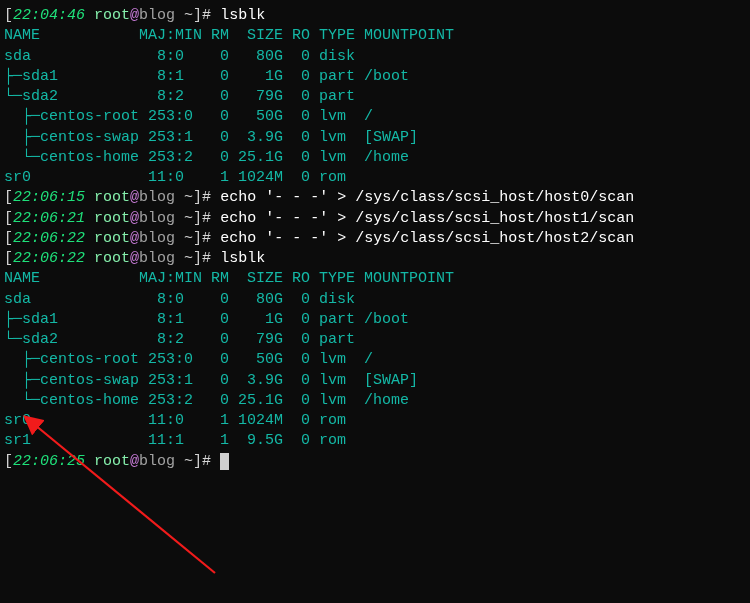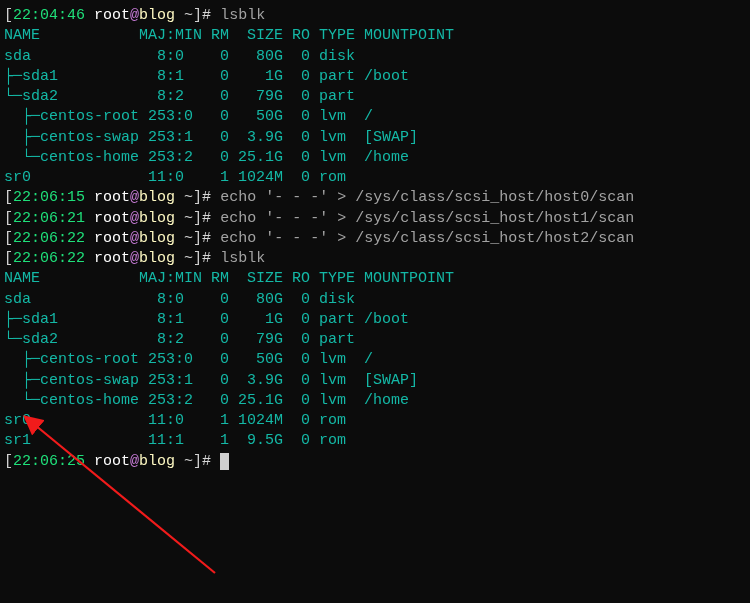--- a/index.html
+++ b/index.html
@@ -16,27 +16,27 @@
       width: 750px;
       height: 603px;
       padding: 6px 4px;
       position: relative;
       overflow: hidden;
     }
     .terminal {
       white-space: pre;
     }
     .bracket { color: #d0d0d0; }
-    .time { color: #1fe07a; }
-    .user { color: #ffffff; }
+    .time { color: #1fe07a; font-style: italic; }
+    .user { color: #86efac; }
     .at { color: #c87cd8; }
-    .host { color: #fef9c3; }
+    .host { color: #a3a3a3; }
     .tilde { color: #d6d6d6; }
     .hash { color: #d6d6d6; }
-    .cmd { color: #a3a3a3; }
+    .cmd { color: #ffffff; }
     .output { color: #14b8a6; }
     .cursor {
       display: inline-block;
       width: 9px;
       height: 17px;
       background: #d0d0d0;
       vertical-align: text-bottom;
     }
     svg.arrow {
       position: absolute;

